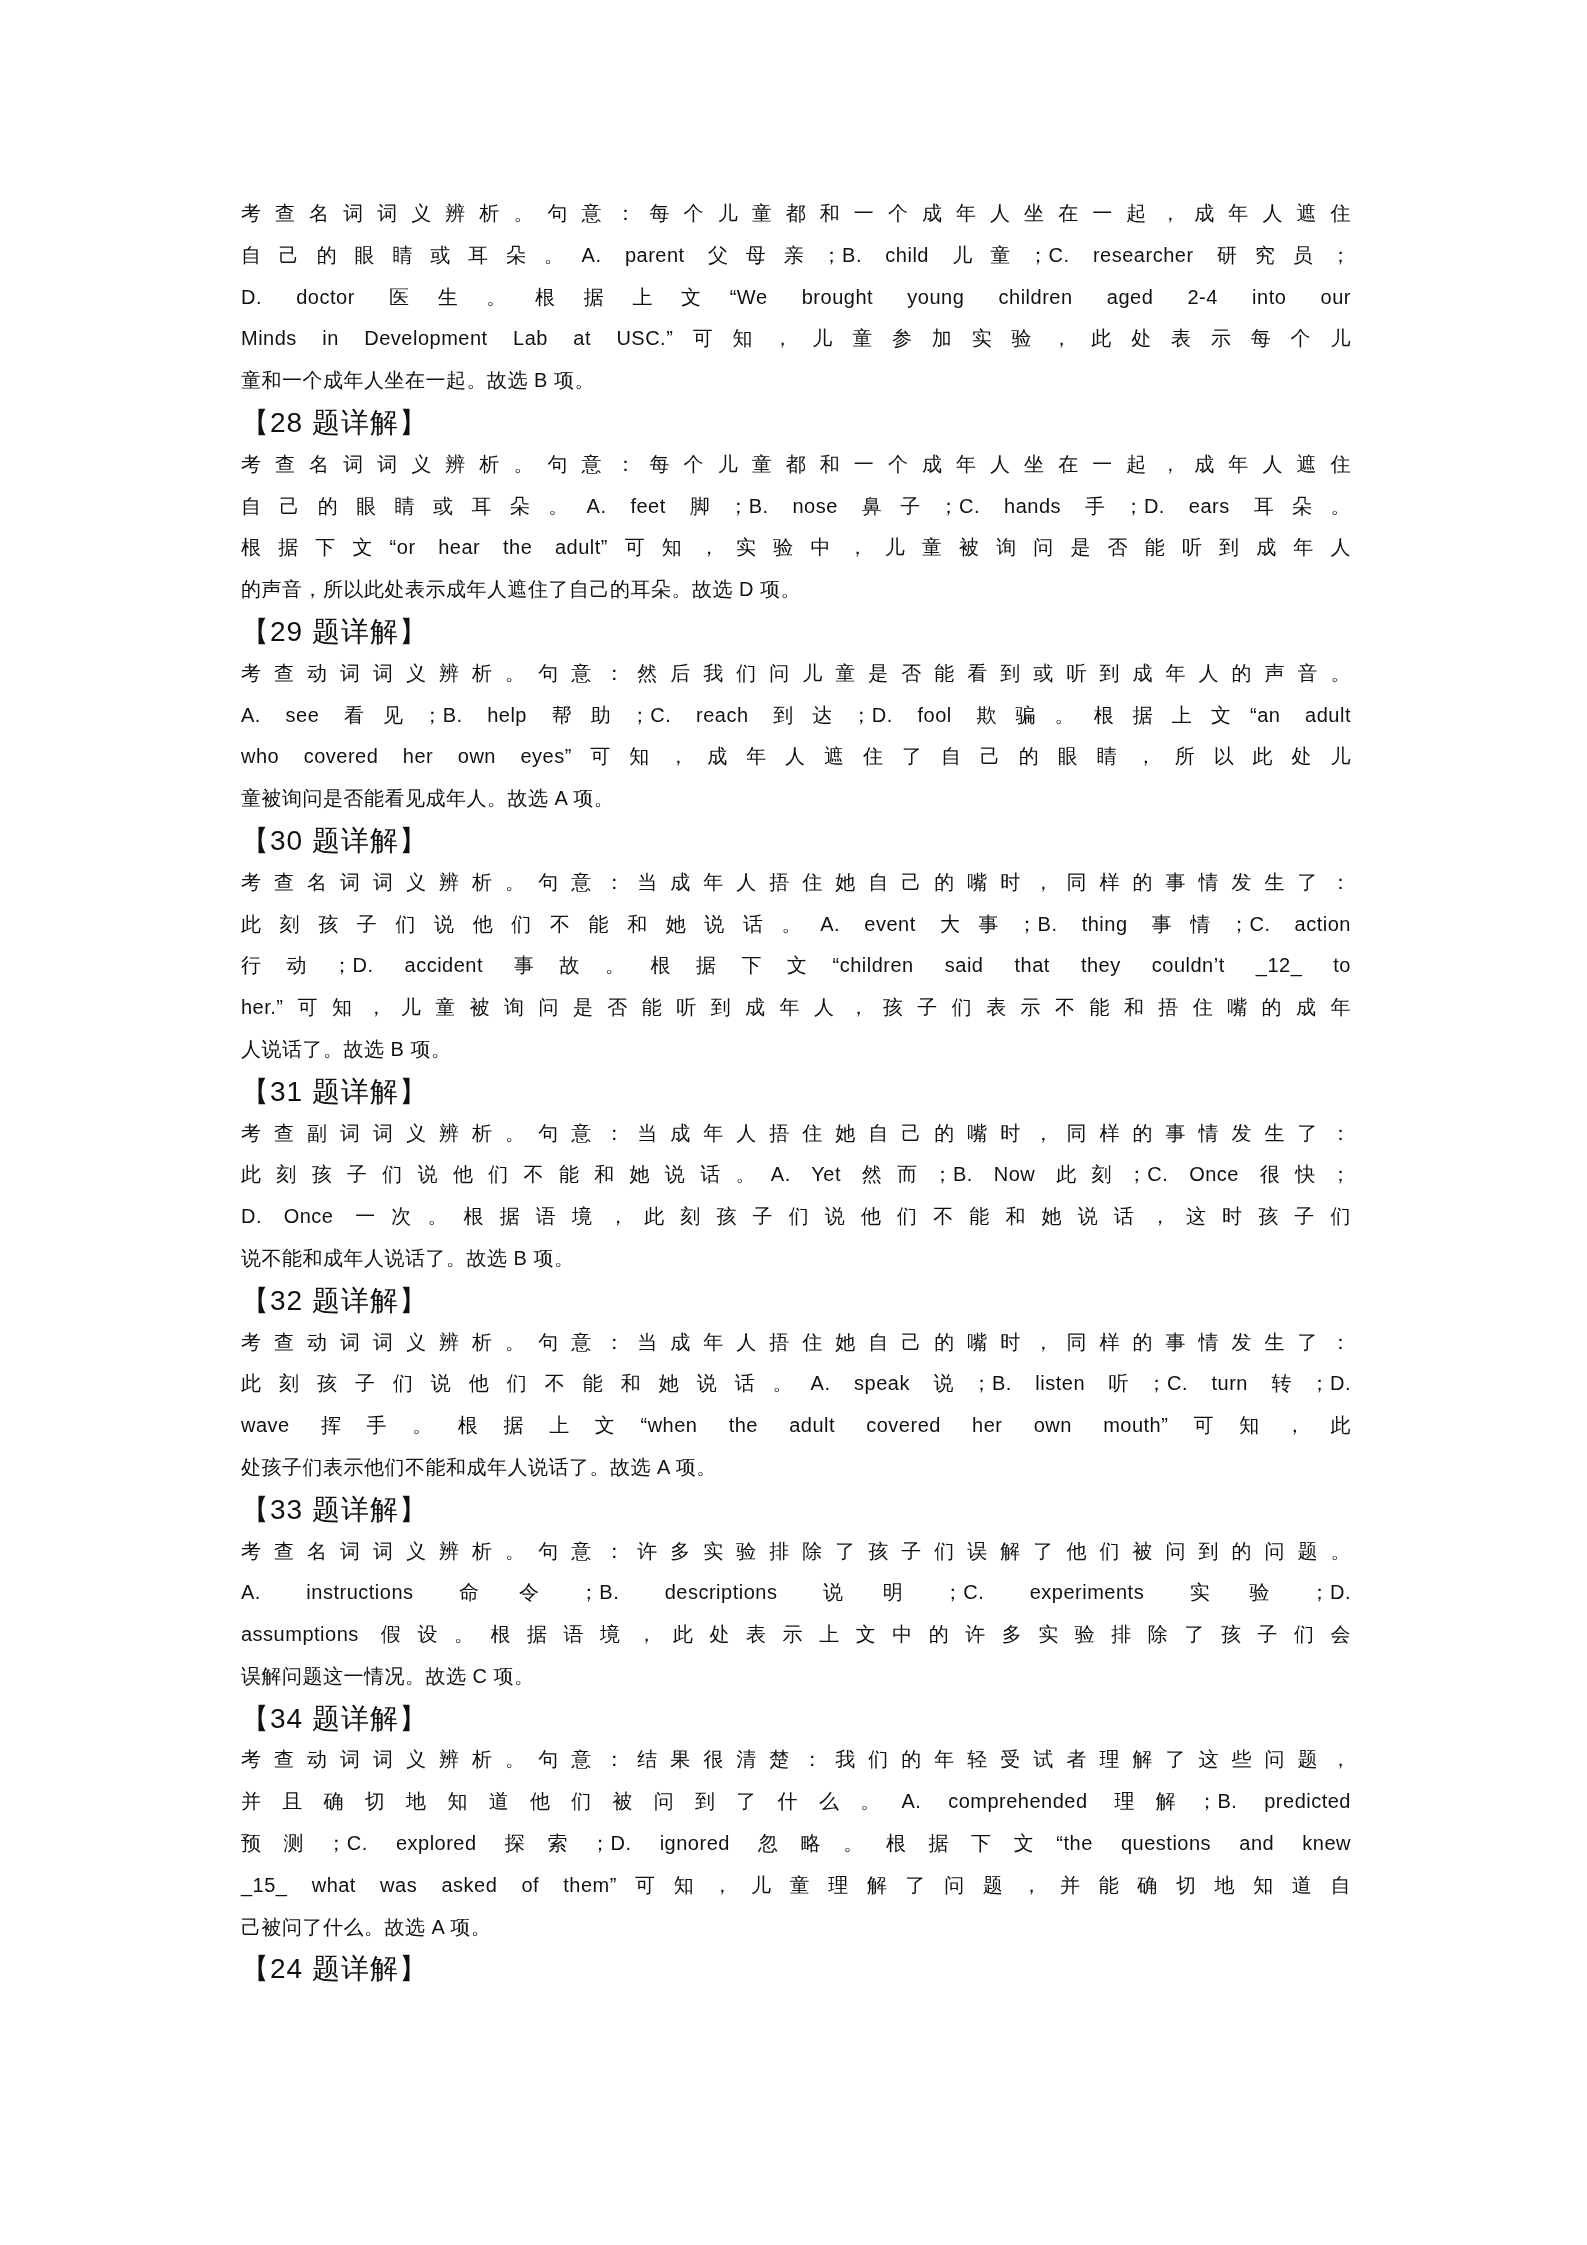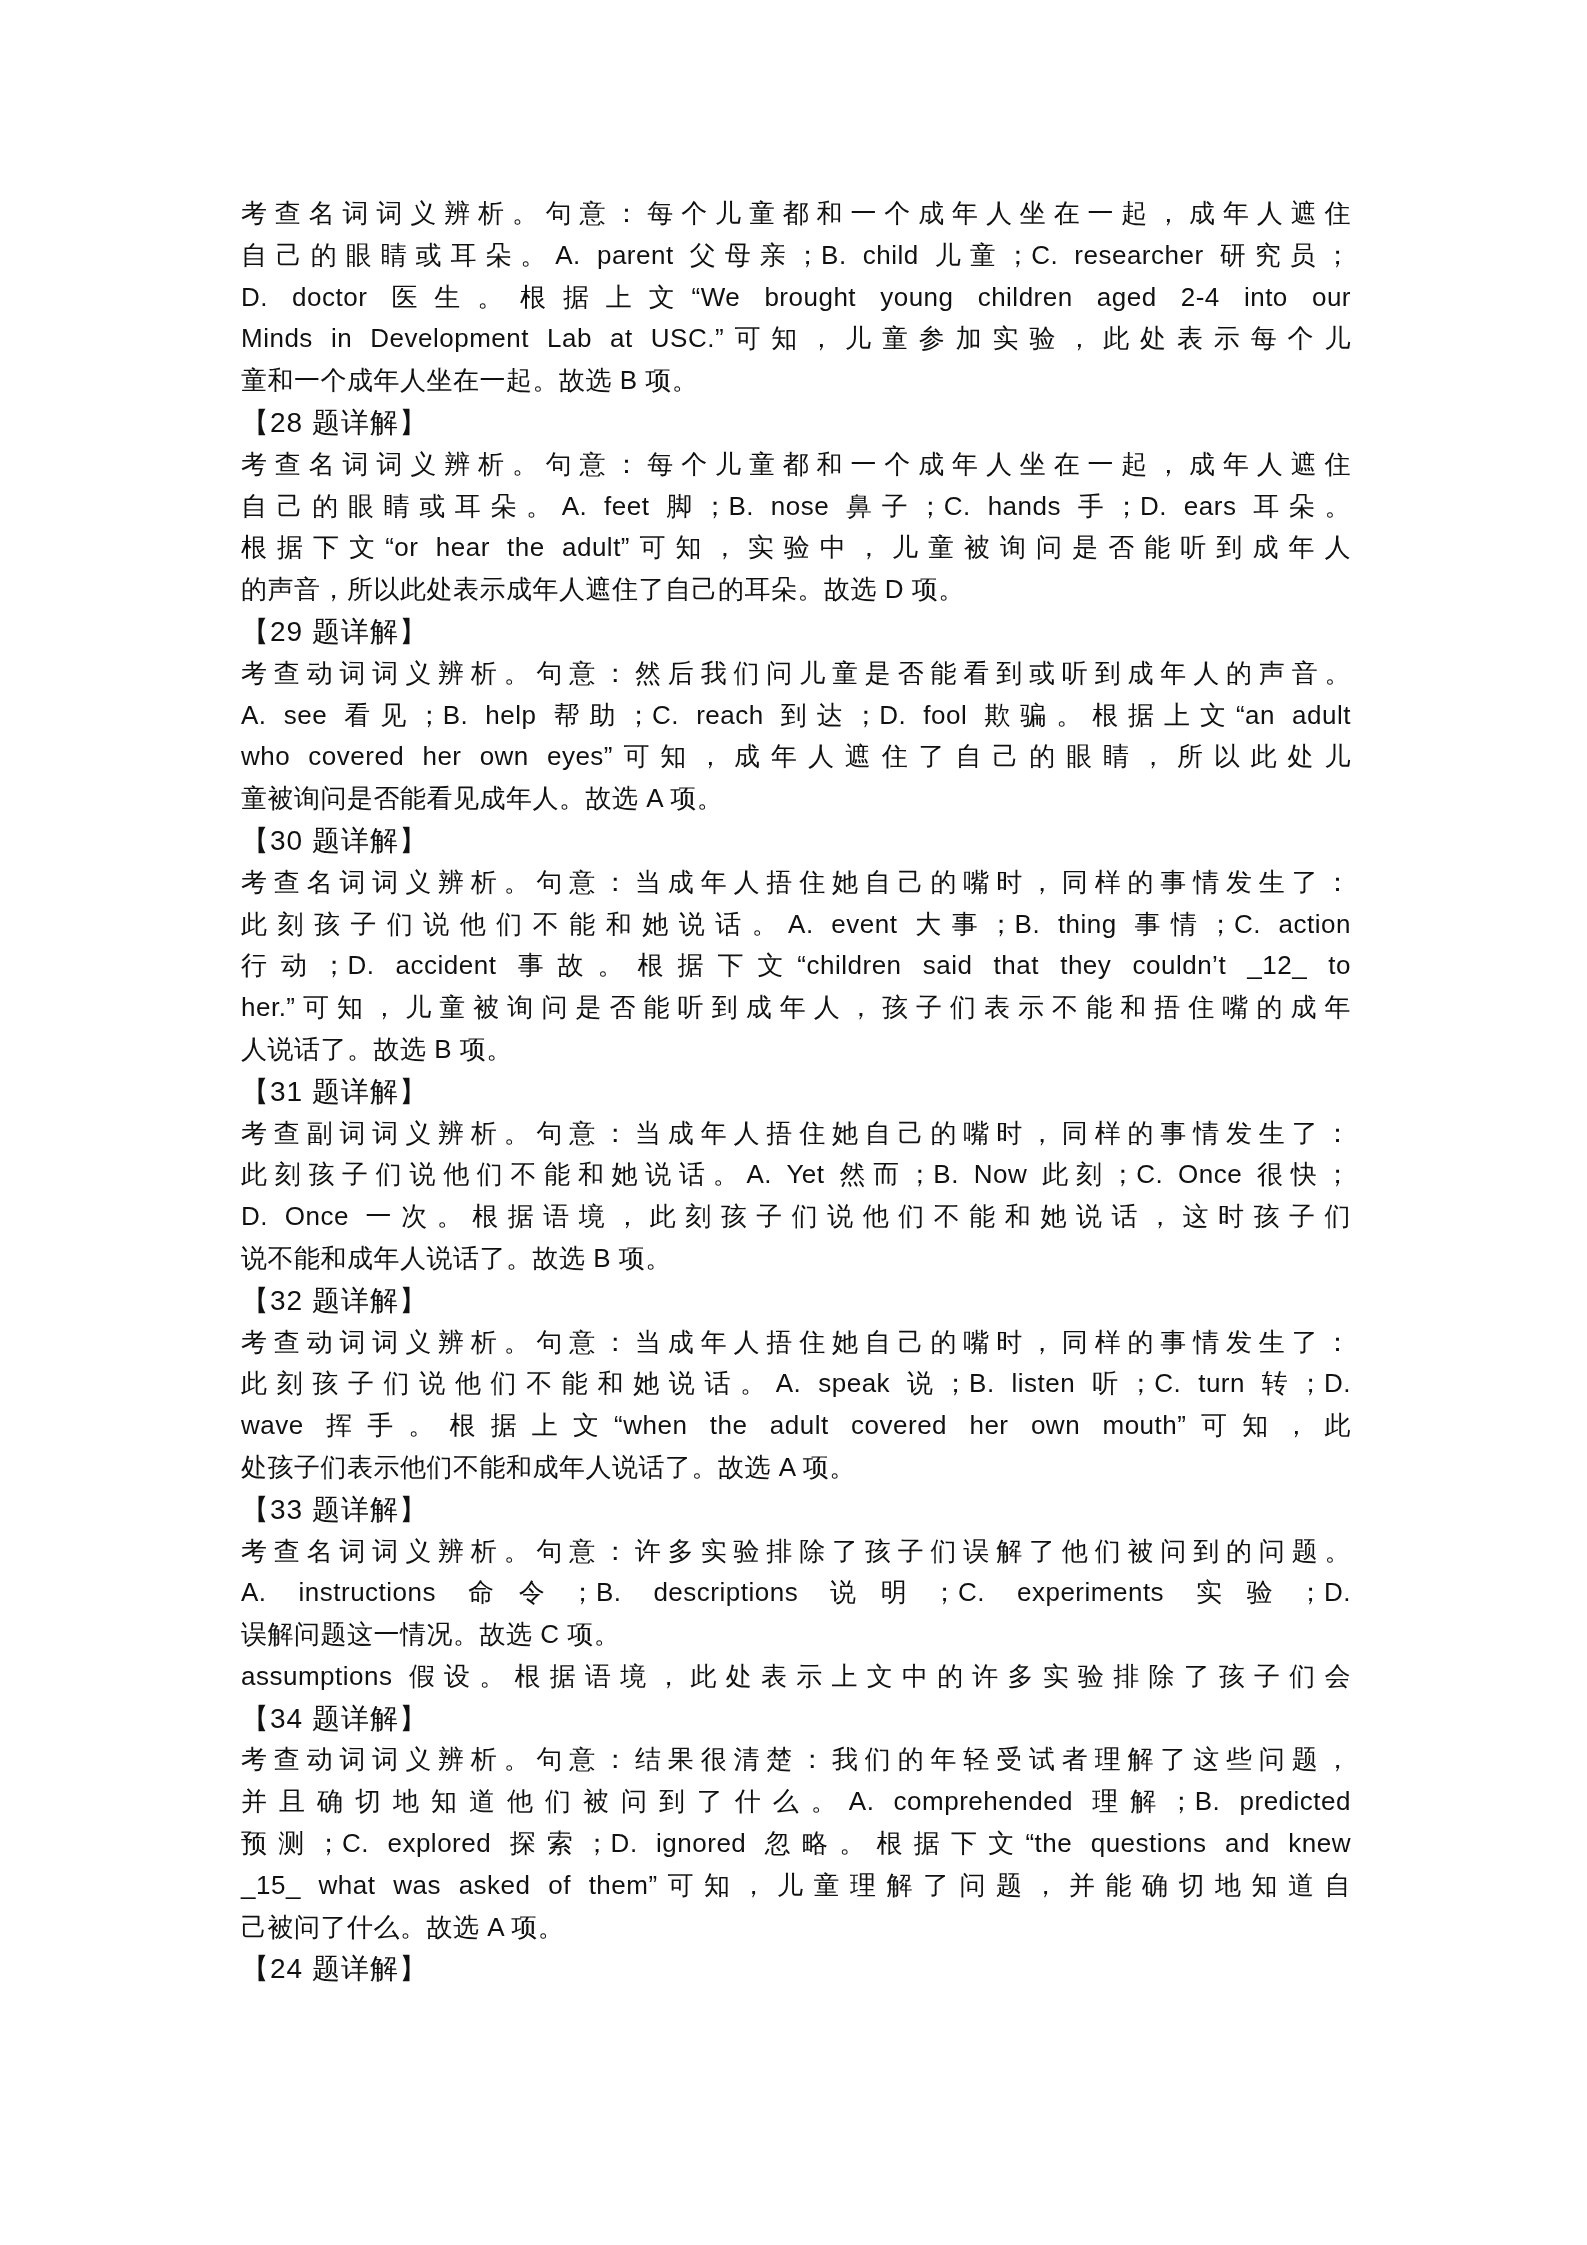--- a/index.html
+++ b/index.html
@@ -17,21 +17,21 @@
     }
     .page {
       position: absolute;
       left: 241px;
       top: 193px;
       width: 1110px;
     }
     .line {
       height: 41.8px;
       line-height: 41.8px;
-      font-size: 26px;
+      font-size: 20px;
       white-space: nowrap;
       overflow: visible;
       letter-spacing: 0.5px;
     }
     .line.justify {
       text-align: justify;
       text-align-last: justify;
     }
     .heading {
       font-size: 28px;
@@ -89,22 +89,22 @@
     <div class="line justify">考查动词词义辨析。句意：当成年人捂住她自己的嘴时，同样的事情发生了：</div>
     <div class="line justify">此刻孩子们说他们不能和她说话。A. speak 说；B. listen 听；C. turn 转；D.</div>
     <div class="line justify">wave 挥手。根据上文“when the adult covered her own mouth”可知，此</div>
     <div class="line">处孩子们表示他们不能和成年人说话了。故选 A 项。</div>
   </div>
 
   <div class="line heading">【33 题详解】</div>
   <div>
     <div class="line justify">考查名词词义辨析。句意：许多实验排除了孩子们误解了他们被问到的问题。</div>
     <div class="line justify">A. instructions 命令；B. descriptions 说明；C. experiments 实验；D.</div>
+    <div class="line justify">assumptions 假设。根据语境，此处表示上文中的许多实验排除了孩子们会</div>
     <div class="line">误解问题这一情况。故选 C 项。</div>
-    <div class="line justify">assumptions 假设。根据语境，此处表示上文中的许多实验排除了孩子们会</div>
   </div>
 
   <div class="line heading">【34 题详解】</div>
   <div>
     <div class="line justify">考查动词词义辨析。句意：结果很清楚：我们的年轻受试者理解了这些问题，</div>
     <div class="line justify">并且确切地知道他们被问到了什么。A. comprehended 理解；B. predicted</div>
     <div class="line justify">预测；C. explored 探索；D. ignored 忽略。根据下文“the questions and knew</div>
     <div class="line justify">_15_ what was asked of them”可知，儿童理解了问题，并能确切地知道自</div>
     <div class="line">己被问了什么。故选 A 项。</div>
   </div>

